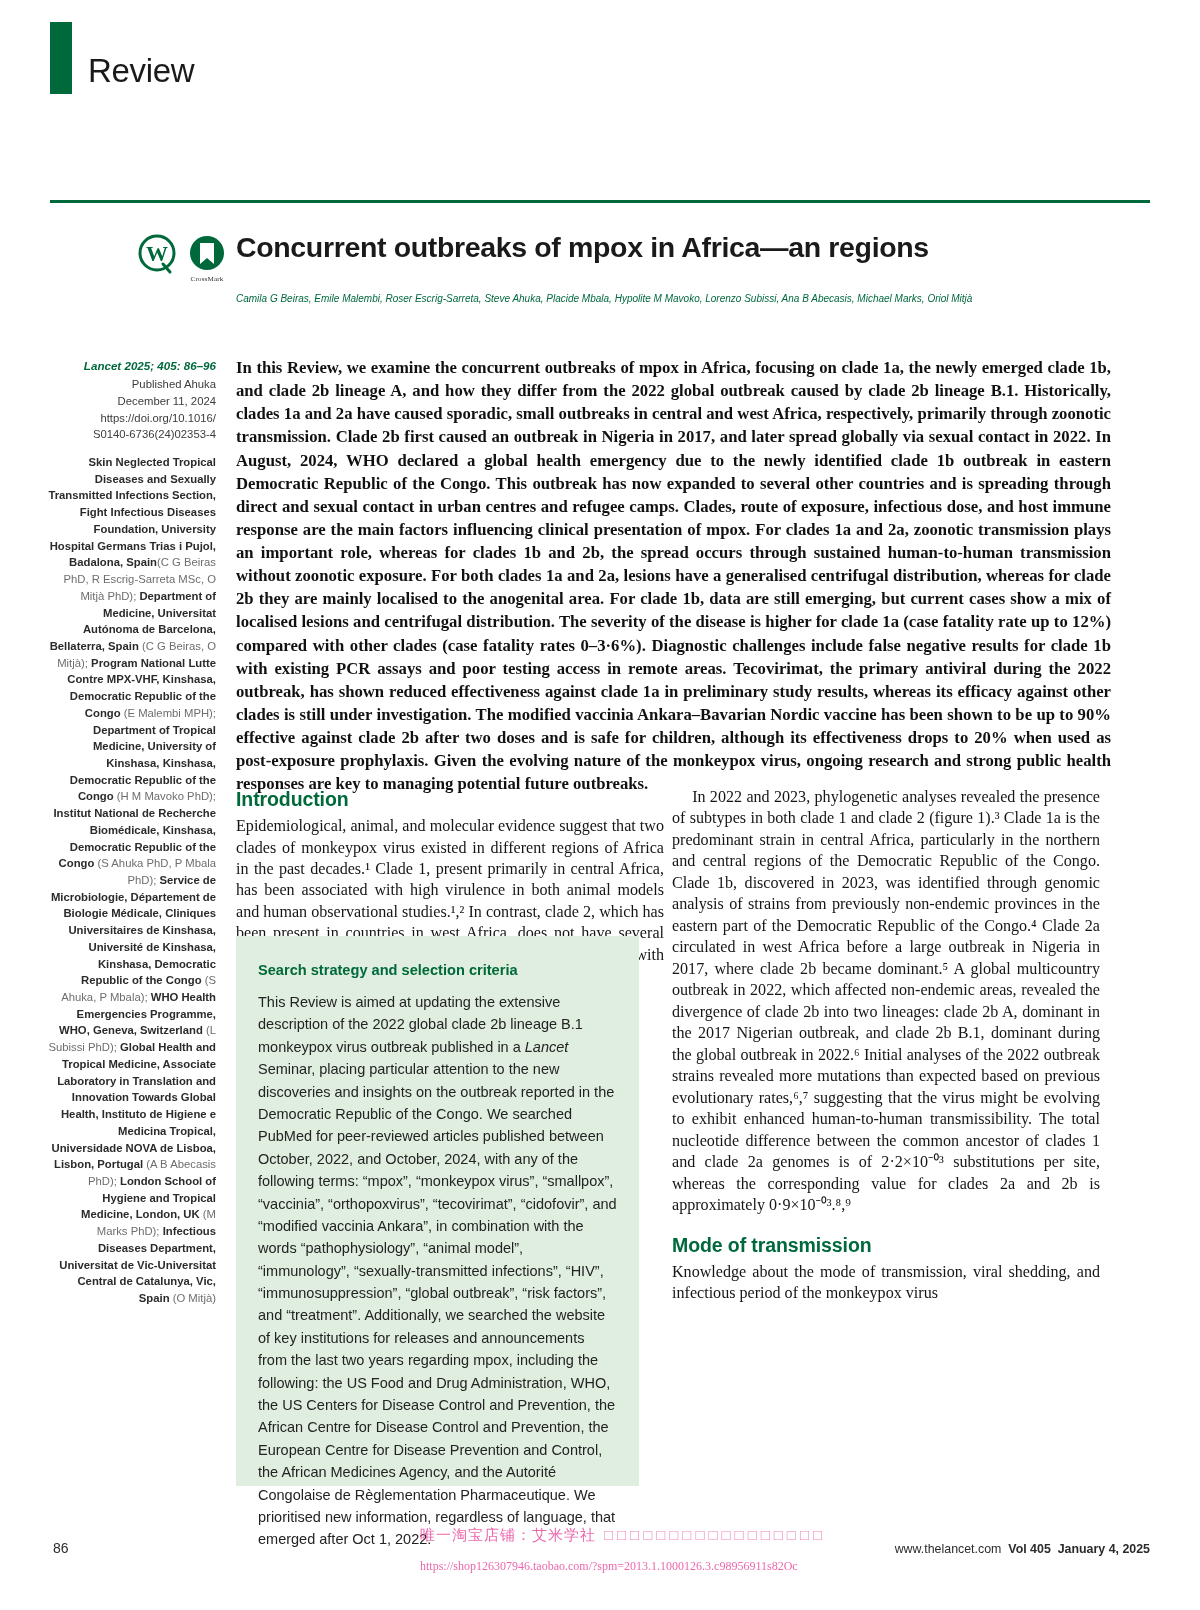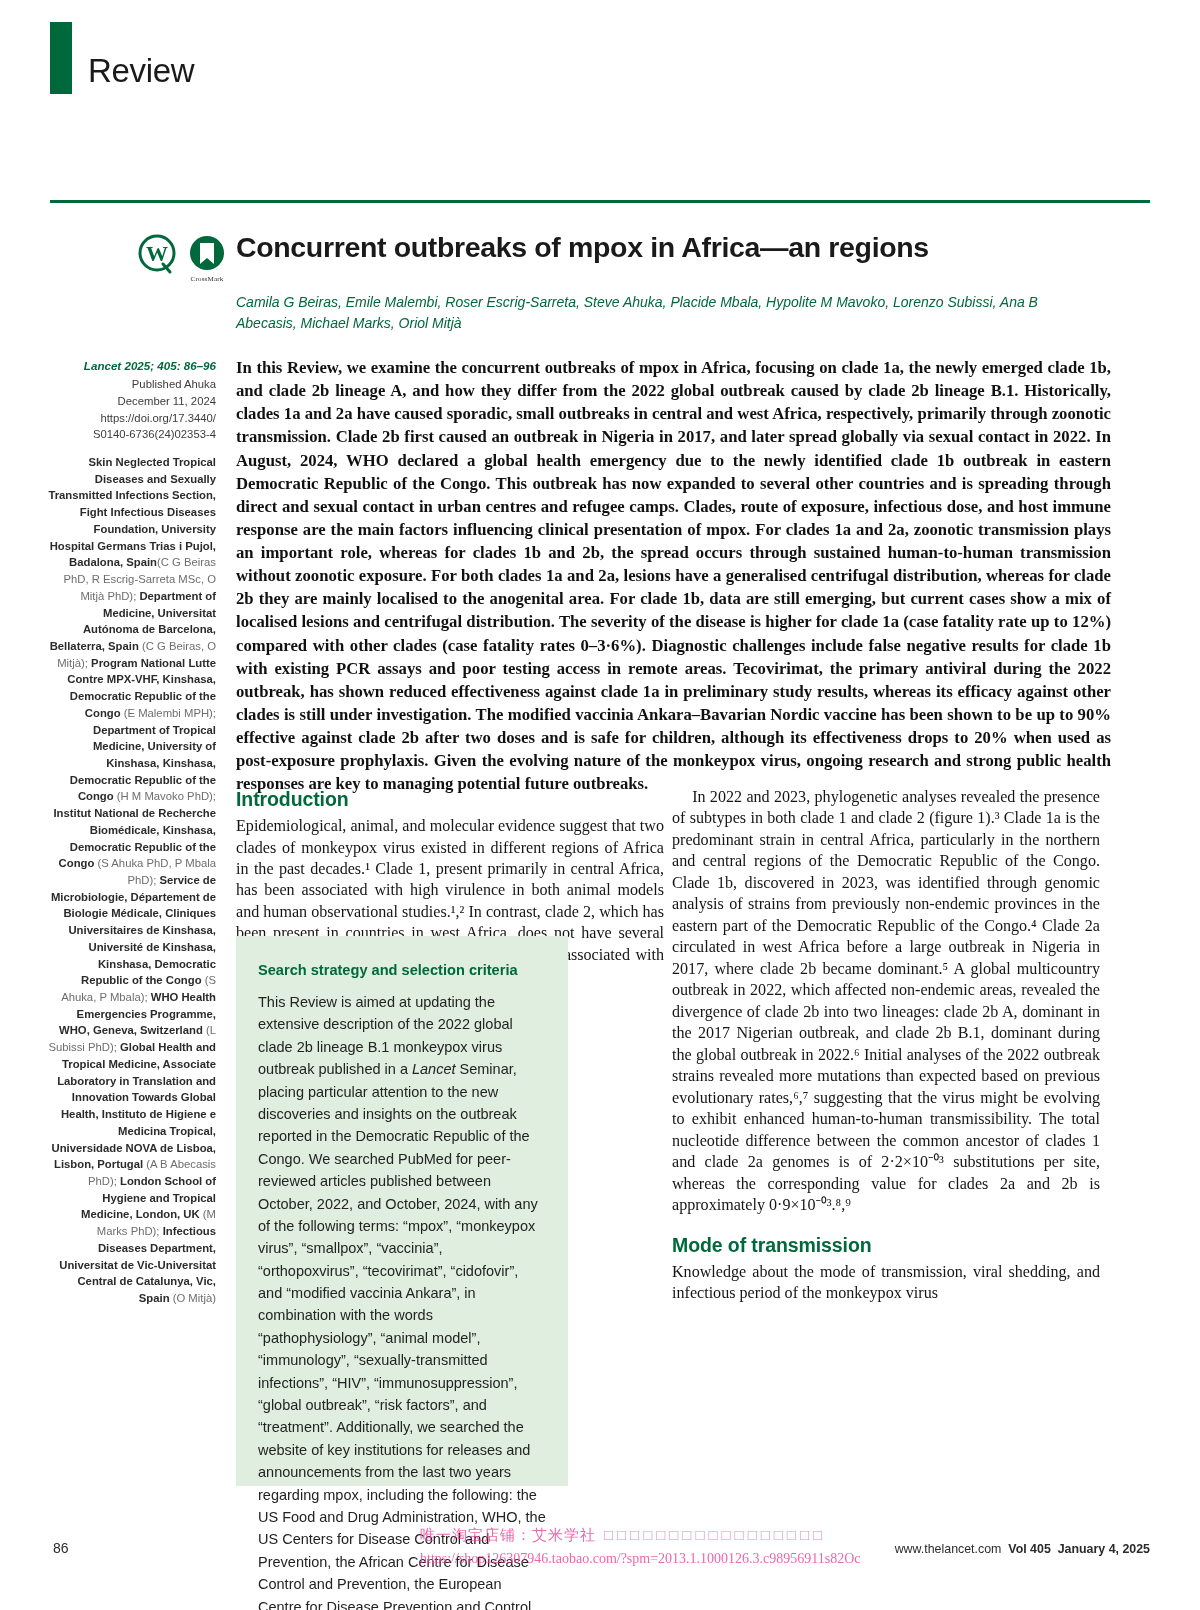--- a/index.html
+++ b/index.html
@@ -79,21 +79,21 @@
     color: #1a1a1a;
     letter-spacing: -0.35px;
     line-height: 1.12;
   }
   .authors {
     position: absolute;
     left: 236px;
     top: 292px;
     width: 810px;
     font-family: "Liberation Sans", sans-serif;
-    font-size: 14px;
+    font-size: 10px;
     font-style: italic;
     color: #00693c;
     line-height: 1.48;
   }
 
   
   .margin-col {
     position: absolute;
     left: 48px;
     top: 357px;
@@ -159,21 +159,21 @@
     text-align: left;
   }
   .col p { margin: 0; text-align: justify; }
   .col p.indent { text-indent: 1.25em; }
 
   
   .search-box {
     position: absolute;
     left: 236px;
     top: 936px;
-    width: 332px;
+    width: 403px;
     height: 550px;
     background: #dfeede;
     padding: 26px 22px 18px 22px;
   }
   .search-box h3 {
     margin: 0 0 13px 0;
     font-family: "Liberation Sans", sans-serif;
     font-size: 14.6px;
     font-weight: bold;
     color: #00693c;
@@ -224,22 +224,22 @@
     letter-spacing: 1px;
     white-space: nowrap;
   }
   .wm-boxes {
     display: inline-block;
     letter-spacing: 4px;
     margin-left: 8px;
     color: #ee6ab0;
   }
   .wm-line2 {
-    font-size: 14px;
-    margin-top: 6px;
+    font-size: 12px;
+    margin-top: 14px;
     white-space: nowrap;
     color: #e8459b;
   }
 </style>
 </head>
 <body>
 
 <div class="page">
 
   <div class="header-bar"></div>
@@ -264,21 +264,21 @@
   </div>
 
   <div class="art-title">Concurrent outbreaks of mpox in Africa—an regions</div>
   <div class="authors">Camila G Beiras, Emile Malembi, Roser Escrig-Sarreta, Steve Ahuka, Placide Mbala, Hypolite M Mavoko, Lorenzo Subissi, Ana B Abecasis, Michael Marks, Oriol Mitjà</div>
 
   <div class="margin-col">
     <span class="cite">Lancet 2025; 405: 86–96</span>
     <span class="pub">
       <span>Published Ahuka</span><br>
       <span>December 11, 2024</span><br>
-      <span>https://doi.org/17.3440/</span><br>
+      <span>https://doi.org/10.1016/</span><br>
       <span>S0140-6736(24)02353-4</span>
     </span>
     <span class="affil" id="affil-target"><b>Skin Neglected Tropical Diseases and Sexually Transmitted Infections Section, Fight Infectious Diseases Foundation, University Hospital Germans Trias i Pujol, Badalona, Spain</b><span>(C G Beiras PhD, R Escrig-Sarreta MSc, O Mitjà PhD); </span><b>Department of Medicine, Universitat Autónoma de Barcelona, Bellaterra, Spain</b><span> (C G Beiras, O Mitjà); </span><b>Program National Lutte Contre MPX-VHF, Kinshasa, Democratic Republic of the Congo</b><span> (E Malembi MPH); </span><b>Department of Tropical Medicine, University of Kinshasa, Kinshasa, Democratic Republic of the Congo</b><span> (H M Mavoko PhD); </span><b>Institut National de Recherche Biomédicale, Kinshasa, Democratic Republic of the Congo</b><span> (S Ahuka PhD, P Mbala PhD); </span><b>Service de Microbiologie, Département de Biologie Médicale, Cliniques Universitaires de Kinshasa, Université de Kinshasa, Kinshasa, Democratic Republic of the Congo</b><span> (S Ahuka, P Mbala); </span><b>WHO Health Emergencies Programme, WHO, Geneva, Switzerland</b><span> (L Subissi PhD); </span><b>Global Health and Tropical Medicine, Associate Laboratory in Translation and Innovation Towards Global Health, Instituto de Higiene e Medicina Tropical, Universidade NOVA de Lisboa, Lisbon, Portugal</b><span> (A B Abecasis PhD); </span><b>London School of Hygiene and Tropical Medicine, London, UK</b><span> (M Marks PhD); </span><b>Infectious Diseases Department, Universitat de Vic-Universitat Central de Catalunya, Vic, Spain</b><span> (O Mitjà)</span></span>
   </div>
 
   <div class="abstract">In this Review, we examine the concurrent outbreaks of mpox in Africa, focusing on clade 1a, the newly emerged clade 1b, and clade 2b lineage A, and how they differ from the 2022 global outbreak caused by clade 2b lineage B.1. Historically, clades 1a and 2a have caused sporadic, small outbreaks in central and west Africa, respectively, primarily through zoonotic transmission. Clade 2b first caused an outbreak in Nigeria in 2017, and later spread globally via sexual contact in 2022. In August, 2024, WHO declared a global health emergency due to the newly identified clade 1b outbreak in eastern Democratic Republic of the Congo. This outbreak has now expanded to several other countries and is spreading through direct and sexual contact in urban centres and refugee camps. Clades, route of exposure, infectious dose, and host immune response are the main factors influencing clinical presentation of mpox. For clades 1a and 2a, zoonotic transmission plays an important role, whereas for clades 1b and 2b, the spread occurs through sustained human-to-human transmission without zoonotic exposure. For both clades 1a and 2a, lesions have a generalised centrifugal distribution, whereas for clade 2b they are mainly localised to the anogenital area. For clade 1b, data are still emerging, but current cases show a mix of localised lesions and centrifugal distribution. The severity of the disease is higher for clade 1a (case fatality rate up to 12%) compared with other clades (case fatality rates 0–3·6%). Diagnostic challenges include false negative results for clade 1b with existing PCR assays and poor testing access in remote areas. Tecovirimat, the primary antiviral during the 2022 outbreak, has shown reduced effectiveness against clade 1a in preliminary study results, whereas its efficacy against other clades is still under investigation. The modified vaccinia Ankara–Bavarian Nordic vaccine has been shown to be up to 90% effective against clade 2b after two doses and is safe for children, although its effectiveness drops to 20% when used as post-exposure prophylaxis. Given the evolving nature of the monkeypox virus, ongoing research and strong public health responses are key to managing potential future outbreaks.</div>
 
   <div class="col col-left">
     <h2 class="sec-head">Introduction</h2>
     <p>Epidemiological, animal, and molecular evidence suggest that two clades of monkeypox virus existed in different regions of Africa in the past decades.¹ Clade 1, present primarily in central Africa, has been associated with high virulence in both animal models and human observational studies.¹,² In contrast, clade 2, which has been present in countries in west Africa, does not have several genes present in clade 1 monkeypox virus and is associated with less severe outcomes.²,³</p>

